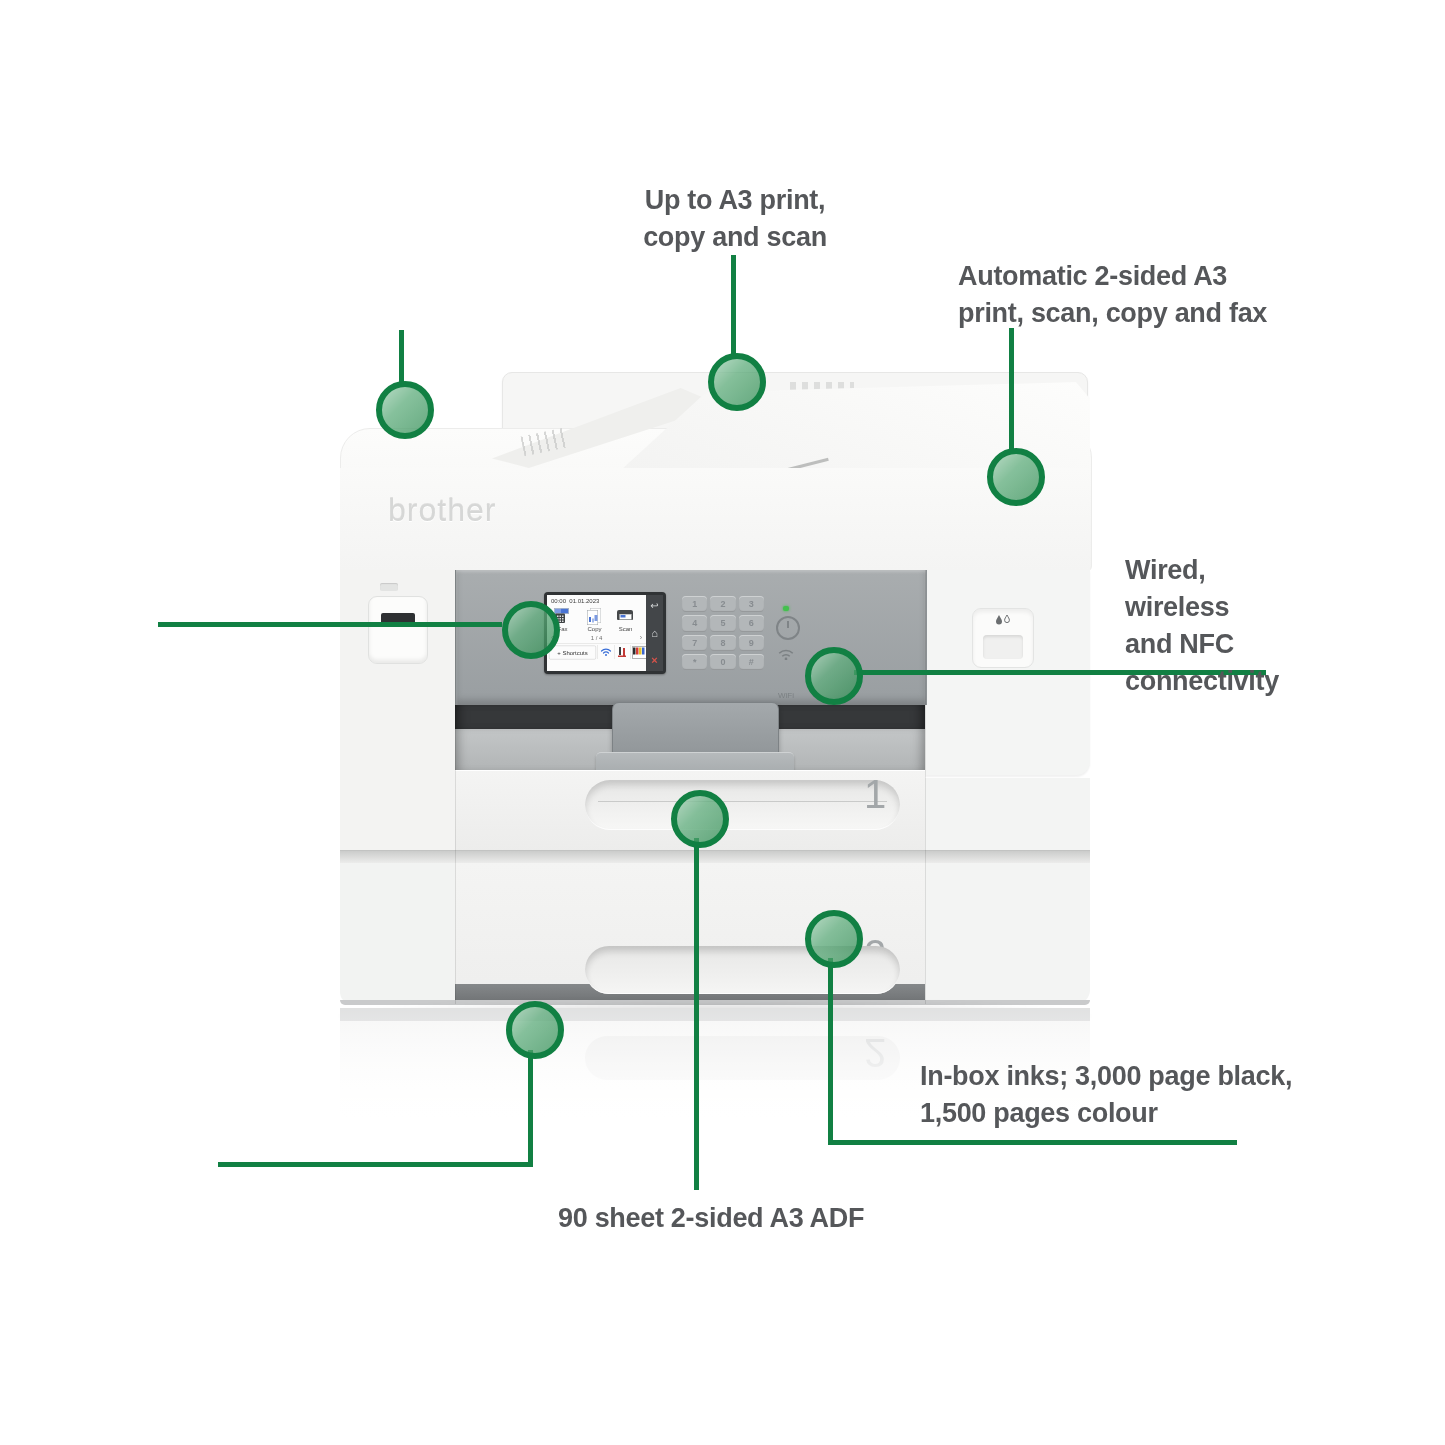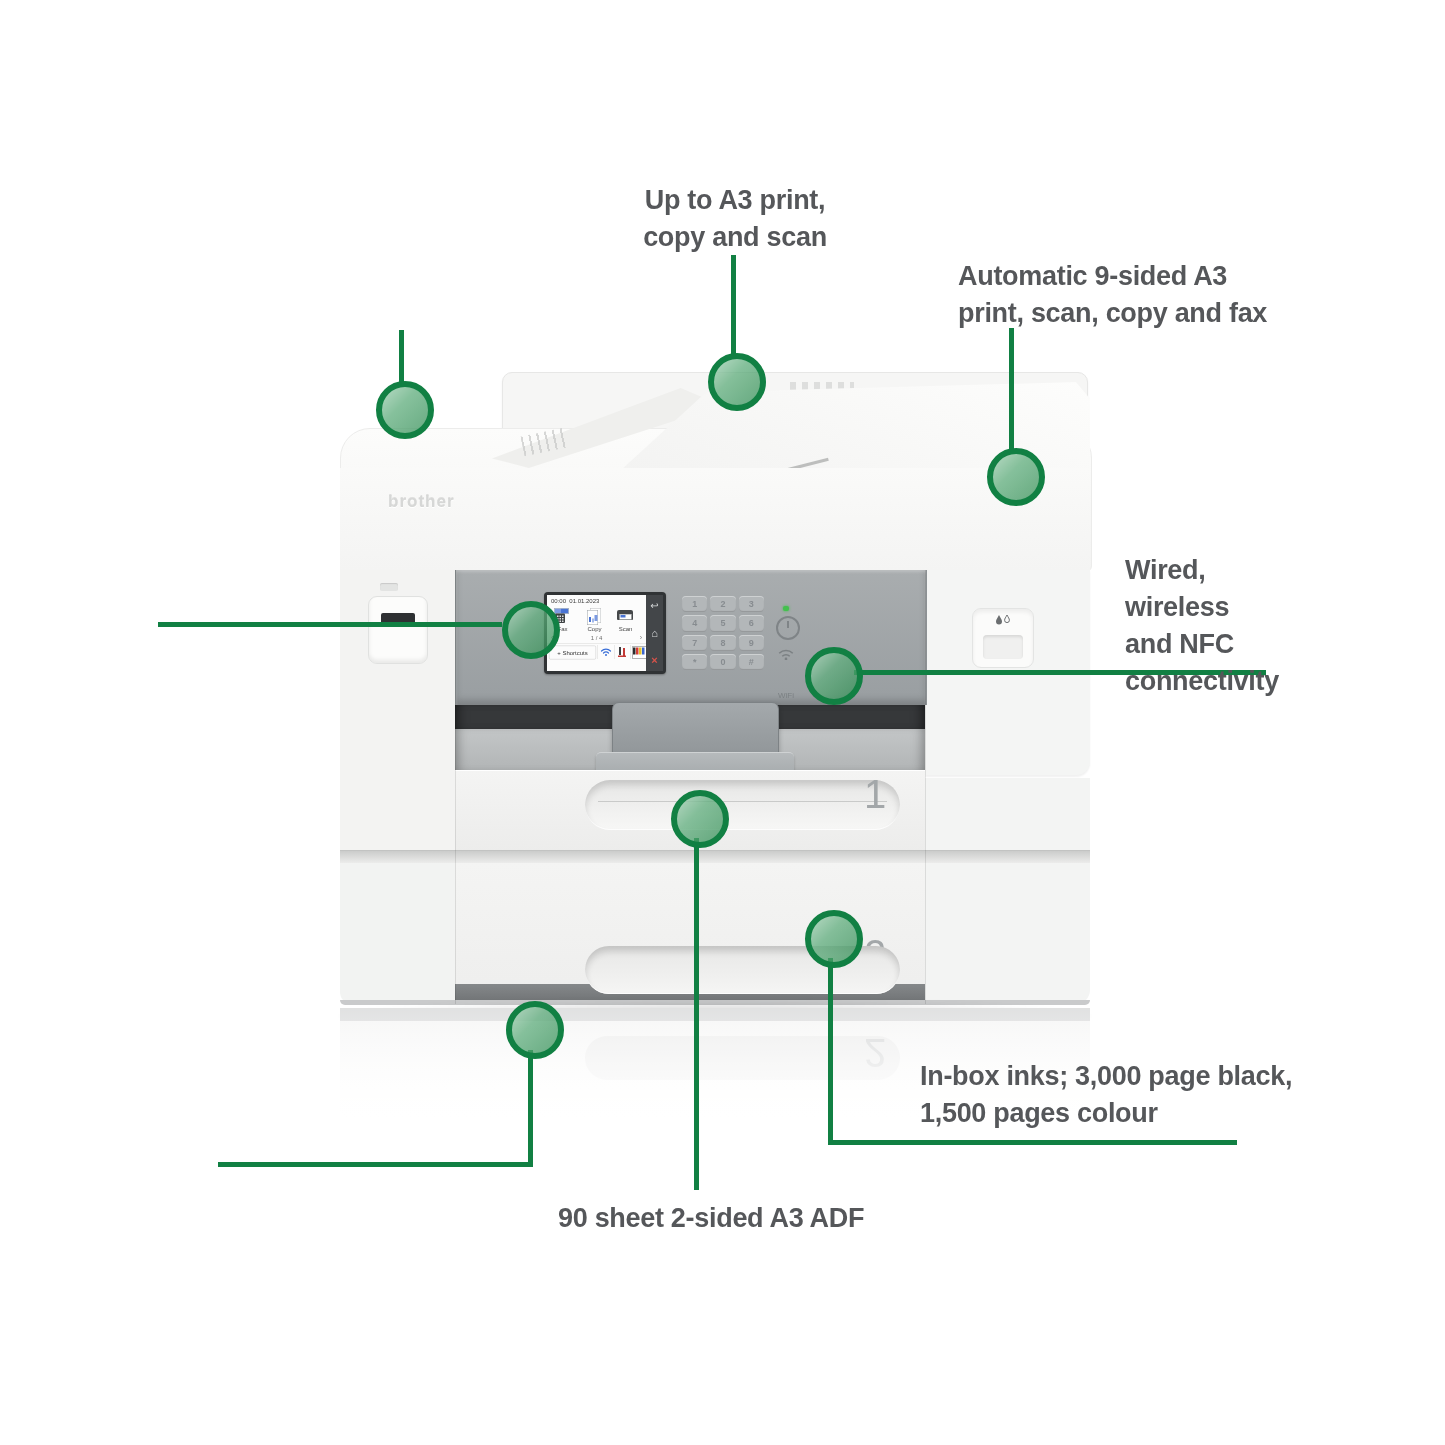--- a/index.html
+++ b/index.html
@@ -32,21 +32,21 @@
 <div id="stage">
 
   <div class="pp" style="left:502px;top:372px;width:584px;height:72px;background:#f6f6f5;border:1px solid #e7e7e6;border-radius:10px;box-shadow:0 2px 3px rgba(0,0,0,.05);"></div>
   <div class="pp" style="left:790px;top:382px;width:64px;height:10px;opacity:.6;background:repeating-linear-gradient(90deg,#cdcecd 0 6px,transparent 6px 12px);"></div>
   <div class="pp" style="left:340px;top:428px;width:750px;height:142px;background:linear-gradient(180deg,#fcfcfb,#f3f3f2);border:1px solid #ececeb;border-radius:30px 30px 6px 6px;"></div>
   <div class="pp" style="left:492px;top:388px;width:230px;height:80px;background:#efefed;clip-path:polygon(0 88%,82% 0,100% 22%,16% 100%);"></div>
   <div class="pp" style="left:522px;top:432px;width:44px;height:20px;opacity:.7;transform:rotate(-12deg);background:repeating-linear-gradient(90deg,#c6c7c6 0 2px,transparent 2px 8px);"></div>
   <div class="pp" style="left:622px;top:382px;width:468px;height:168px;background:linear-gradient(200deg,#fdfdfc,#f0f0ef);clip-path:polygon(18% 6%,97% 0,100% 10%,100% 100%,46% 100%,0 52%);filter:drop-shadow(0 2px 2px rgba(0,0,0,.10));"></div>
   <div class="pp" style="left:448px;top:554px;width:392px;height:3px;background:#bdbebd;transform:rotate(-14.2deg);transform-origin:0 0;"></div>
   <div class="pp" style="left:340px;top:468px;width:750px;height:102px;background:linear-gradient(#fafaf9,#f4f4f3);border-bottom:2px solid #d5d6d5;"></div>
-  <div class="pp" style="left:388px;top:492px;font-size:17px;font-weight:bold;letter-spacing:1px;color:#d6d7d6;text-shadow:0 1px 0 rgba(255,255,255,.95),0 -1px 0 rgba(0,0,0,.10);">brother</div>
+  <div class="pp" style="left:388px;top:492px;font-size:32px;font-weight:normal;letter-spacing:1px;color:#d6d7d6;text-shadow:0 1px 0 rgba(255,255,255,.95),0 -1px 0 rgba(0,0,0,.10);">brother</div>
 
   <div class="pp" style="left:340px;top:570px;width:115px;height:282px;background:#f3f3f2;"></div>
   <div class="pp" style="left:925px;top:570px;width:165px;height:205px;background:#f4f5f4;border-radius:0 0 14px 0;box-shadow:0 2px 2px rgba(0,0,0,.06);"></div>
   <div class="pp" style="left:925px;top:778px;width:165px;height:226px;background:#f3f4f3;border-radius:0 0 14px 0;"></div>
   <div class="pp" style="left:455px;top:570px;width:470px;height:135px;background:linear-gradient(#a9adaf,#999ea1);border-left:1px solid #8c9194;border-right:1px solid #8c9194;box-shadow:inset 0 2px 3px rgba(255,255,255,.25),inset 0 -5px 7px rgba(0,0,0,.18);"></div>
 
   <div class="pp" style="left:380px;top:583px;width:18px;height:8px;background:#e3e4e3;border-radius:2px;box-shadow:inset 0 1px 1px rgba(0,0,0,.12);"></div>
   <div class="pp" style="left:368px;top:596px;width:58px;height:66px;background:#fcfcfb;border:1px solid #e0e1e0;border-radius:9px;box-shadow:inset 0 -3px 4px rgba(0,0,0,.08);">
     <div style="position:absolute;left:12px;top:16px;width:34px;height:12px;background:#2e3032;border-radius:2px;"></div>
   </div>
@@ -196,21 +196,21 @@
   <div class="co-dot" style="left:708px;top:353px;"></div>
   <div class="co-dot" style="left:987px;top:448px;"></div>
   <div class="co-dot" style="left:502px;top:601px;"></div>
   <div class="co-dot" style="left:805px;top:647px;"></div>
   <div class="co-dot" style="left:506px;top:1001px;"></div>
   <div class="co-dot" style="left:671px;top:790px;"></div>
   <div class="co-dot" style="left:805px;top:910px;"></div>
 
   <div class="co-text" style="left:615px;top:182px;width:240px;text-align:center;">Up to A3 print,
 copy and scan</div>
-  <div class="co-text" style="left:958px;top:258px;">Automatic 9-sided A3
+  <div class="co-text" style="left:958px;top:258px;">Automatic 2-sided A3
 print, scan, copy and fax</div>
   <div class="co-text" style="left:1125px;top:552px;">Wired,
 wireless
 and NFC
 connectivity</div>
   <div class="co-text" style="left:558px;top:1200px;">90 sheet 2-sided A3 ADF</div>
   <div class="co-text" style="left:920px;top:1058px;">In-box inks; 3,000 page black,
 1,500 pages colour</div>
 
 </div>

